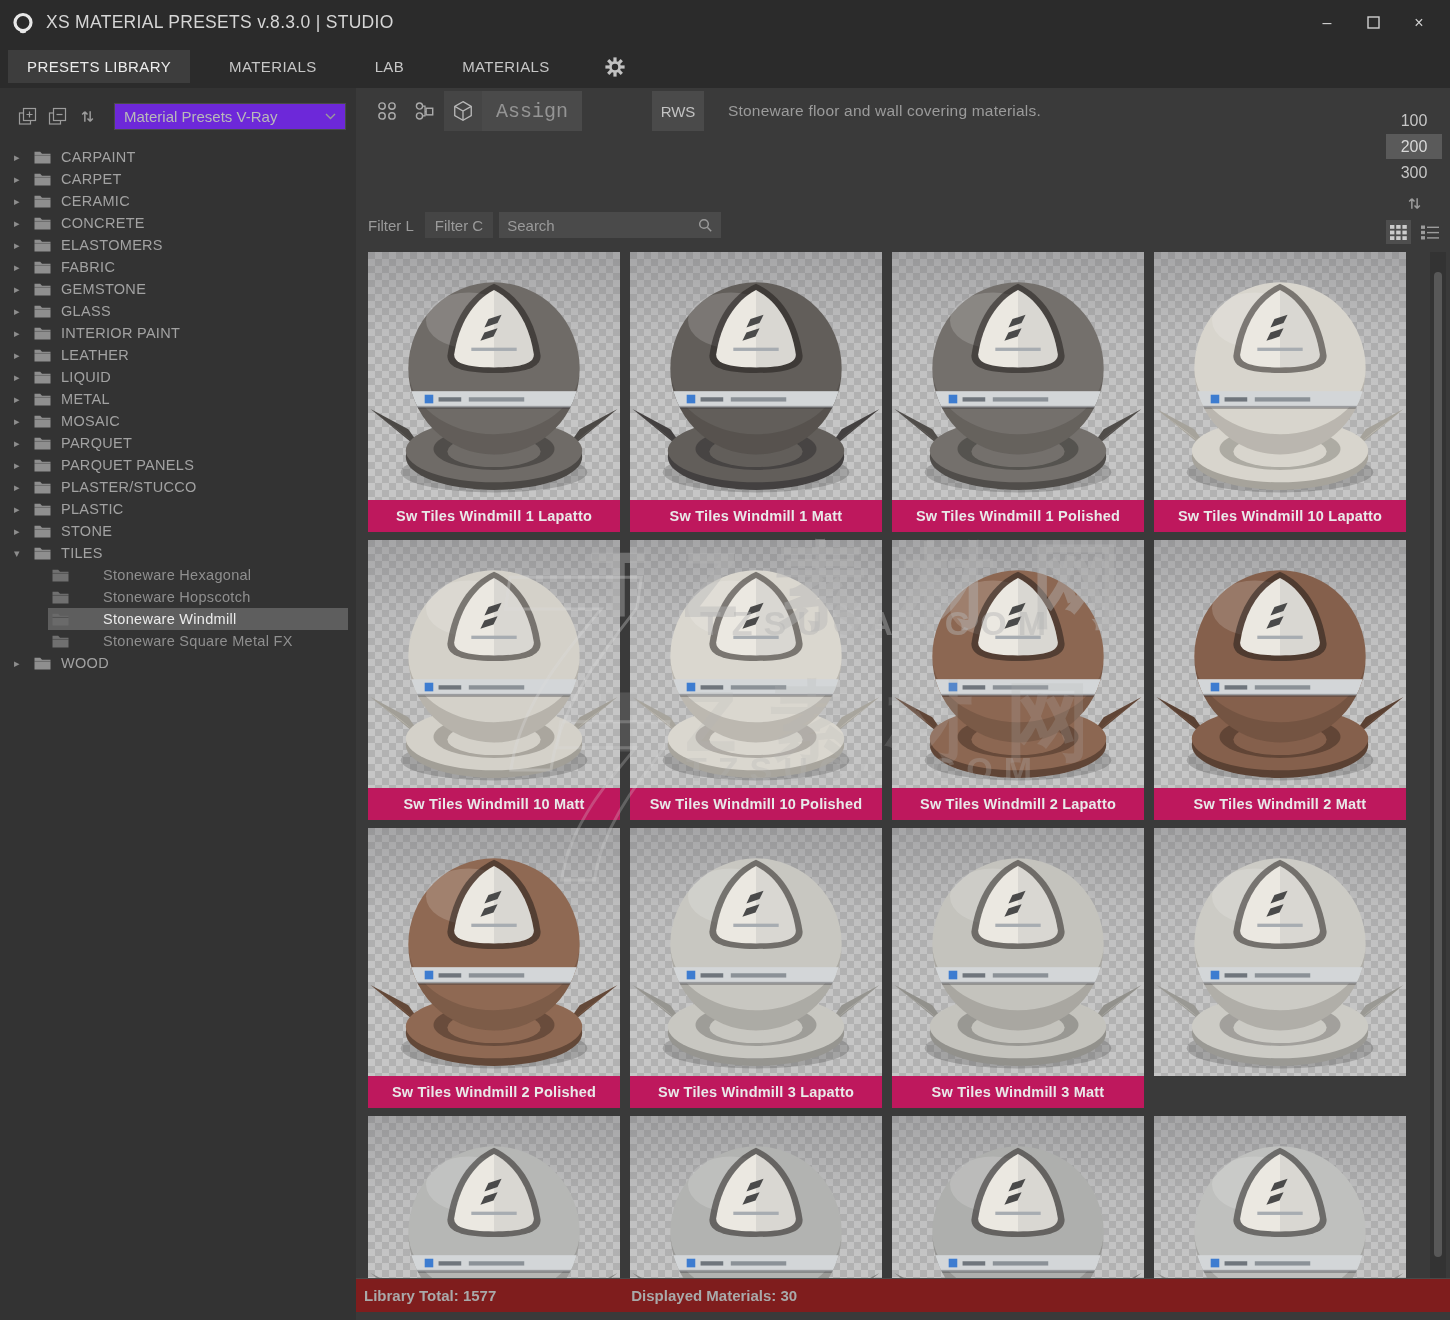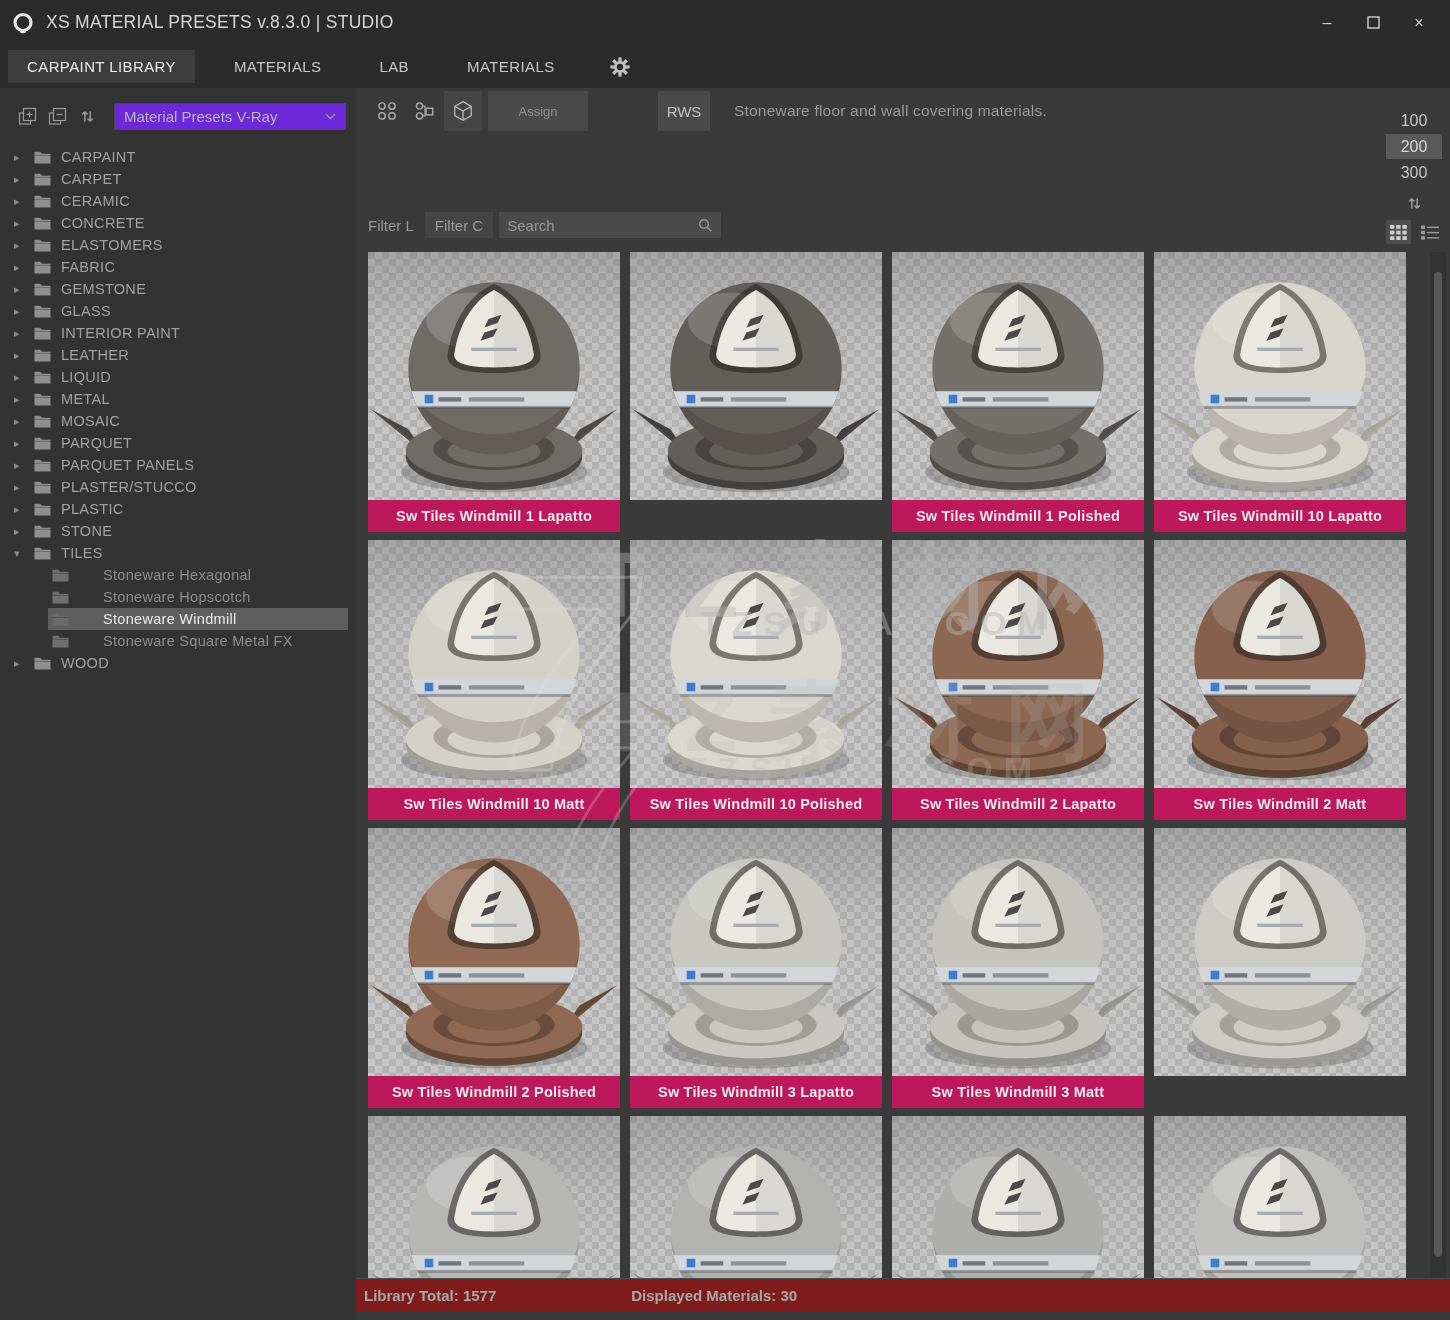--- a/index.html
+++ b/index.html
@@ -37,22 +37,22 @@
   .tree-row.child { margin-left:48px; padding-left:4px; margin-right:8px; color:#8f8f8f;gap:24px; }
   .tree-row.child .folder { color:#707070; }
   .tree-row.selected { background:#5e5e5e; color:#ebebeb; }
   .tree-row.selected .folder { color:#6a6a6a; }
   .tree-lbl { letter-spacing:.3px; }
   
   .main { flex:1; background:#3a3a3a; display:flex; flex-direction:column; position:relative; }
   .toolbar-row { height:46px; display:flex; align-items:center; padding-left:12px; }
   .ico-btn { width:38px; height:40px; display:flex; align-items:center; justify-content:center; }
   .ico-btn.lit { background:#454545; }
-  .assign-btn { width:100px; height:40px; background:#4a4a4a; border:none; color:#949494; font-size:13px; margin-left:6px;
-    font-family:Liberation Sans, sans-serif; }
+  .assign-btn { width:100px; height:40px; background:#4a4a4a; border:none; color:#949494; font-size:20px; 
+    font-family:Liberation Mono, monospace; }
   .rws-btn { width:52px; height:40px; background:#4a4a4a; border:none; color:#c3c3c3; font-size:15px; margin-left:70px;
     font-family:inherit; }
   .desc { color:#9b9b9b; font-size:15.5px; margin-left:24px; letter-spacing:.2px; }
   
   .size-stack { position:absolute; top:20px; right:8px; width:56px; z-index:6; display:flex; flex-direction:column; }
   .size-opt { height:25px; margin-bottom:1px; display:flex; align-items:center; justify-content:center;
     color:#c6c6c6; font-size:16px; }
   .size-opt.active { background:#5a5a5a; color:#d8d8d8; }
   .sort-btn { height:26px; margin-top:4px; display:flex; align-items:center; justify-content:center; }
   .view-row { margin-top:4px; display:flex; justify-content:flex-end; gap:6px; }
@@ -115,21 +115,21 @@
       <svg width="13" height="13" viewBox="0 0 13 13">
           <rect x="1" y="1" width="11" height="11" fill="none" stroke="#d0d0d0" stroke-width="1.4"></rect>
         </svg>
     </span>
     <span class="win-btn">×</span>
   </div>
 </div>
 
 <nav class="tabbar">
   <div class="tabs">
-      <div class="tab active">CARPAINT LIBRARY</div>
+      <div class="tab active">PRESETS LIBRARY</div>
       <div class="tab">MATERIALS</div>
       <div class="tab">LAB</div>
       <div class="tab">MATERIALS</div>
     </div>
   <span class="gear-wrap">
     <svg width="20" height="20" viewBox="-10 -10 20 20">
       <g fill="#c2c2c2">
         <rect x="-1.6" y="-9.6" width="3.2" height="4.4"></rect>
         <rect x="-1.6" y="5.2" width="3.2" height="4.4"></rect>
         <rect x="-1.6" y="-9.6" width="3.2" height="4.4" transform="rotate(45)"></rect>
@@ -561,20 +561,21 @@
       <rect x="40" y="57.4" width="22" height="1.7" fill="#8b9197"></rect>
     </g>
     <path d="M50,12.5 C60,17 66.5,27 68.5,41 C68.5,45.5 63,47.8 50,47.8 C37,47.8 31.5,45.5 31.5,41 C33.5,27 40,17 50,12.5 Z" fill="rgba(25,22,20,.5)"></path>
     <path d="M50,15 C58.5,19.5 64,28.5 65.8,40.5 C65.8,43.8 61.5,45.6 50,45.6 C38.5,45.6 34.2,43.8 34.2,40.5 C36,28.5 41.5,19.5 50,15 Z" fill="#ebe8e1"></path>
     <path d="M50,15 C58.5,19.5 64,28.5 65.8,40.5 C65.8,43.8 61.5,45.6 50,45.6 Z" fill="rgba(115,115,122,.14)"></path>
     <path d="M47.8,26.5 l5.2,-1.7 l-1.6,3.3 l-5.2,1.7 Z" fill="#4a4a4a"></path>
     <path d="M46.2,31.8 l5.2,-1.7 l-1.6,3.3 l-5.2,1.7 Z" fill="#4a4a4a"></path>
     <rect x="41" y="37.8" width="18" height="1.3" fill="#a7acb1"></rect>
   </svg>
             </div>
+            <div class="tlabel">Sw Tiles Windmill 1 Matt</div>
           </div>
           <div class="tile">
             <div class="preview">
   <svg class="ball" viewBox="0 0 100 98" preserveAspectRatio="none">
     <ellipse cx="50" cy="87" rx="37" ry="8" fill="rgba(40,40,40,.22)"></ellipse>
     <path d="M16,70 L1,62 L23,80 Z" fill="#504d4a"></path>
     <path d="M84,70 L99,62 L77,80 Z" fill="#504d4a"></path>
     <path d="M13,71 L4,64.5 L19,76 Z" fill="#74706c" opacity=".55"></path>
     <path d="M87,71 L96,64.5 L81,76 Z" fill="#74706c" opacity=".55"></path>
     <ellipse cx="50" cy="81" rx="35" ry="13" fill="#504d4a"></ellipse>

